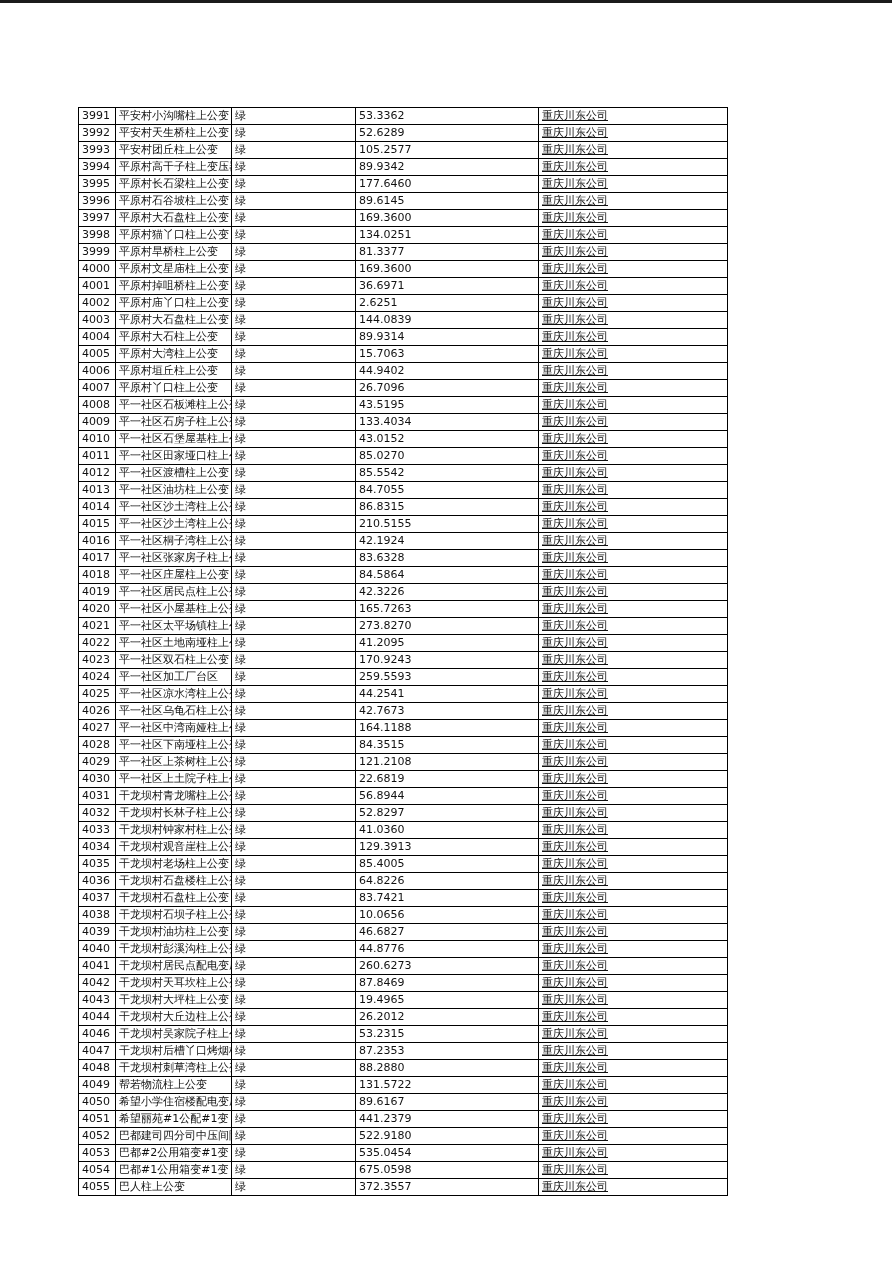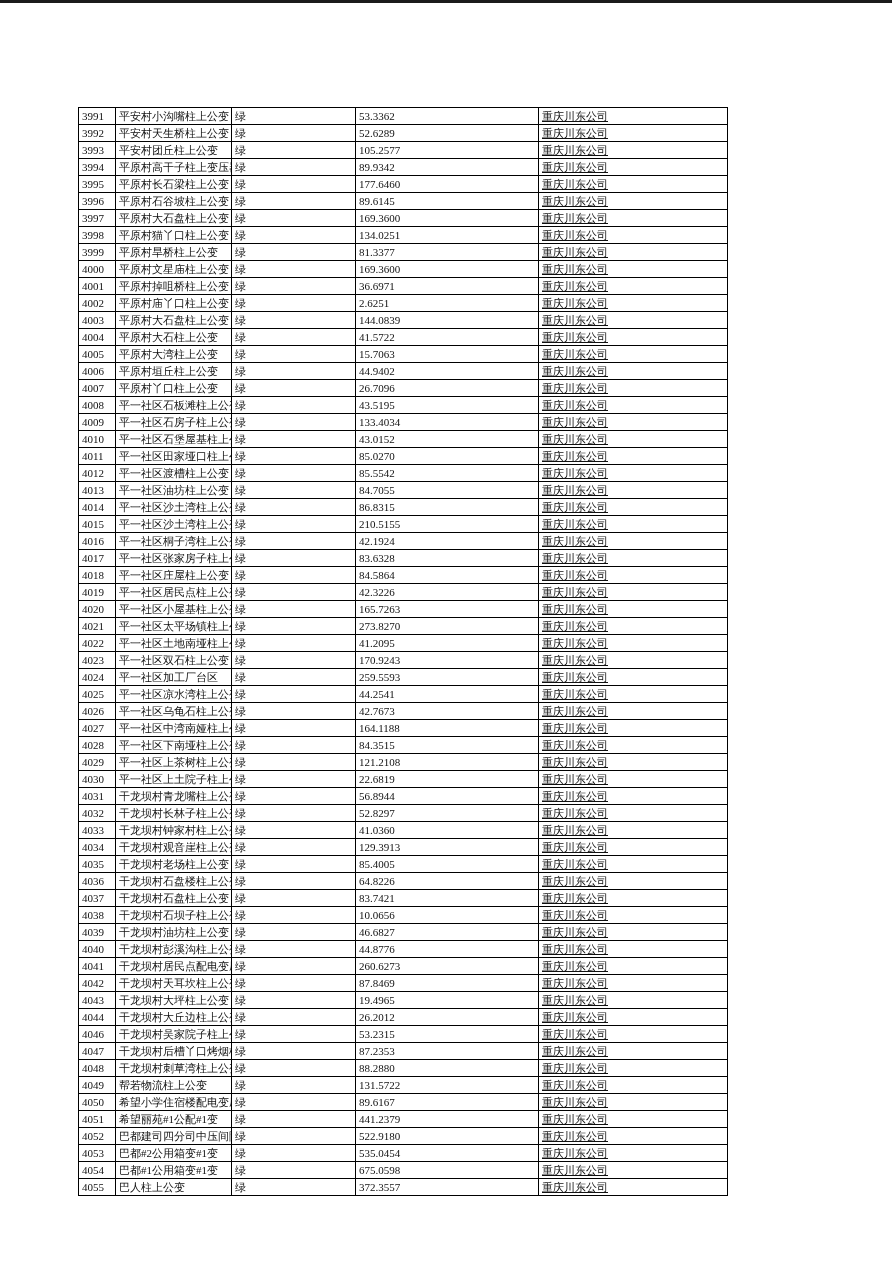--- a/index.html
+++ b/index.html
@@ -7,21 +7,20 @@
     padding: 0;
     background: #ffffff;
     font-family: "DejaVu Sans", sans-serif;
   }
   .page {
     position: relative;
     width: 892px;
     height: 1262px;
     background: #ffffff;
     overflow: hidden;
-    font-family: Liberation Serif, serif;
   }
   .top-bar {
     position: absolute;
     top: 0;
     left: 0;
     width: 892px;
     height: 3px;
     background: #1b1b1b;
   }
   table.sheet {
@@ -151,21 +150,21 @@
           <td class="c-id">4003</td>
           <td class="c-name">平原村大石盘柱上公变</td>
           <td class="c-status">绿</td>
           <td class="c-value">144.0839</td>
           <td class="c-company">重庆川东公司</td>
         </tr>
         <tr>
           <td class="c-id">4004</td>
           <td class="c-name">平原村大石柱上公变</td>
           <td class="c-status">绿</td>
-          <td class="c-value">41.5722</td>
+          <td class="c-value">89.9314</td>
           <td class="c-company">重庆川东公司</td>
         </tr>
         <tr>
           <td class="c-id">4005</td>
           <td class="c-name">平原村大湾柱上公变</td>
           <td class="c-status">绿</td>
           <td class="c-value">15.7063</td>
           <td class="c-company">重庆川东公司</td>
         </tr>
         <tr>

